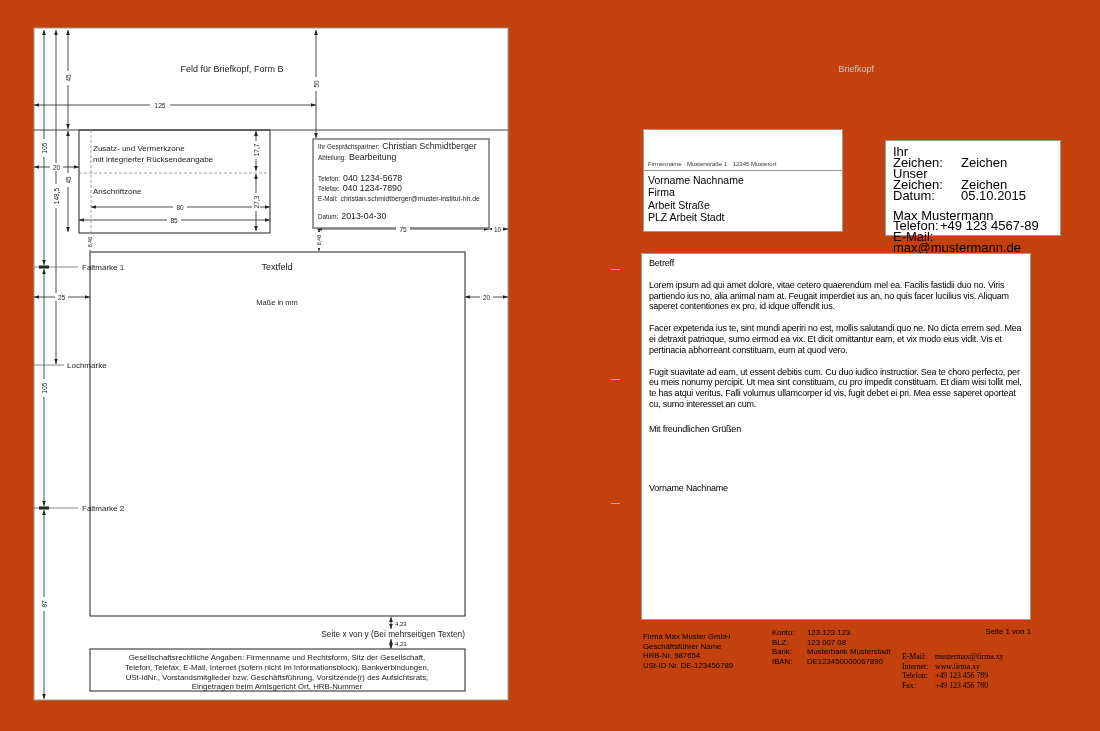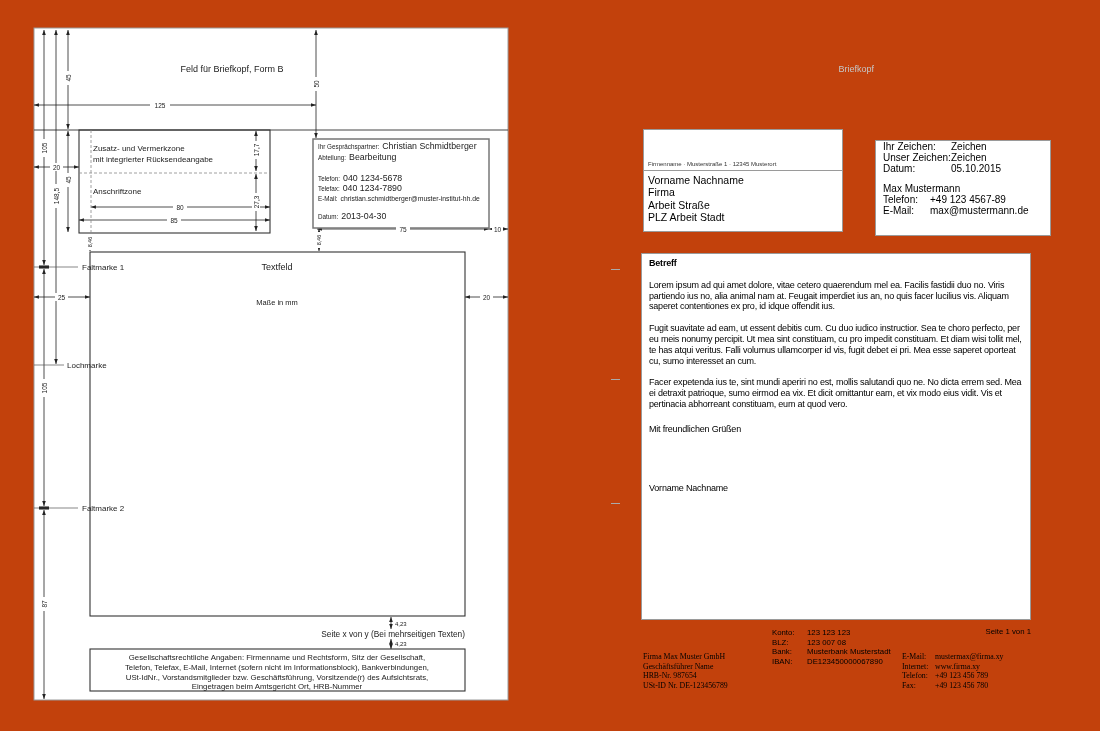--- a/index.html
+++ b/index.html
@@ -6,26 +6,26 @@
   #stage{position:relative;width:1100px;height:731px;background:#c2410c;overflow:hidden;
          font-family:"Liberation Sans",sans-serif;color:#111;}
   .abs{position:absolute;}
   svg text{font-family:"Liberation Sans",sans-serif;fill:#222;}
   
   .watermark{color:#c6c6c6;font-size:9px;text-align:right;}
   .box{border:1px solid #9a9a9a;box-sizing:border-box;background:#fff;}
   .addr-sender{position:absolute;left:0;right:0;top:0;height:41px;border-bottom:1px solid #9a9a9a;
                font-size:6px;color:#333;display:flex;align-items:flex-end;padding:0 0 3px 4px;box-sizing:border-box;}
   .addr-lines{position:absolute;left:4px;top:44px;font-size:10.5px;line-height:12.4px;color:#000;}
-  .infobox{font-size:10px;line-height:10.9px;color:#000;padding:1px 0 0 7px;}
+  .infobox{font-size:13px;line-height:10.9px;color:#000;padding:6px 0 0 7px;margin-left:10px;}
   .infobox .lab{display:inline-block;width:68px;}
   .infobox .lab2{display:inline-block;width:47px;}
   .infobox .name{margin-top:9px;}
   .bodybox{font-size:9px;letter-spacing:-0.2px;line-height:10.8px;color:#000;padding:4px 7px;box-sizing:border-box;}
-  .bodybox .subject{font-weight:bold;}
+  .bodybox .subject{font-weight:normal;}
   .bodybox .salutation{margin-top:25px;}
   .bodybox p{margin:11px 0 0 0;}
   .bodybox .closing{margin-top:14px;}
   .bodybox .signature{margin-top:48px;}
   .pagenum{font-size:7.8px;text-align:right;color:#000;}
   .foot{font-size:7.8px;line-height:9.6px;color:#000;}
   .foot .lab{display:inline-block;width:35px;}
   .foot .lab3{display:inline-block;width:33px;}
   .dash{background:#aaa;height:1px;width:9px;}
 </style>
@@ -212,29 +212,29 @@
       <div><span class="lab2">E-Mail:</span><span>max@mustermann.de</span></div>
     </div>
 
     <div class="abs dash" style="left:51px;top:269px;"></div>
     <div class="abs dash" style="left:51px;top:379px;"></div>
     <div class="abs dash" style="left:51px;top:503px;"></div>
 
     <div class="abs box bodybox" style="left:81px;top:253px;width:390px;height:367px;">
       <div class="subject">Betreff</div>
       <p>Lorem ipsum ad qui amet dolore, vitae cetero quaerendum mel ea. Facilis fastidii duo no. Viris partiendo ius no, alia animal nam at. Feugait imperdiet ius an, no quis facer lucilius vis. Aliquam saperet contentiones ex pro, id idque offendit ius.</p>
+      <p>Facer expetenda ius te, sint mundi aperiri no est, mollis salutandi quo ne. No dicta errem sed. Mea ei detraxit patrioque, sumo eirmod ea vix. Et dicit omittantur eam, et vix modo eius vidit. Vis et pertinacia abhorreant constituam, eum at quod vero.</p>
       <p>Fugit suavitate ad eam, ut essent debitis cum. Cu duo iudico instructior. Sea te choro perfecto, per eu meis nonumy percipit. Ut mea sint constituam, cu pro impedit constituam. Et diam wisi tollit mel, te has atqui veritus. Falli volumus ullamcorper id vis, fugit debet ei pri. Mea esse saperet oporteat cu, sumo interesset an cum.</p>
-      <p>Facer expetenda ius te, sint mundi aperiri no est, mollis salutandi quo ne. No dicta errem sed. Mea ei detraxit patrioque, sumo eirmod ea vix. Et dicit omittantur eam, et vix modo eius vidit. Vis et pertinacia abhorreant constituam, eum at quod vero.</p>
       <div class="closing">Mit freundlichen Grüßen</div>
       <div class="signature">Vorname Nachname</div>
     </div>
 
     <div class="abs pagenum" style="left:371px;top:627px;width:100px;">Seite 1 von 1</div>
 
-    <div class="abs foot" style="left:83px;top:652px;width:125px;font-family:Liberation Serif, serif;">
+    <div class="abs foot" style="left:83px;top:632px;width:125px;">
       <div>Firma Max Muster GmbH</div>
       <div>Geschäftsführer Name</div>
       <div>HRB-Nr. 987654</div>
       <div>USt-ID Nr. DE-123456789</div>
     </div>
     <div class="abs foot" style="left:212px;top:628px;width:145px;">
       <div><span class="lab">Konto:</span><span>123 123 123</span></div>
       <div><span class="lab">BLZ:</span><span>123 007 08</span></div>
       <div><span class="lab">Bank:</span><span>Musterbank Musterstadt</span></div>
       <div><span class="lab">IBAN:</span><span>DE123450000067890</span></div>

